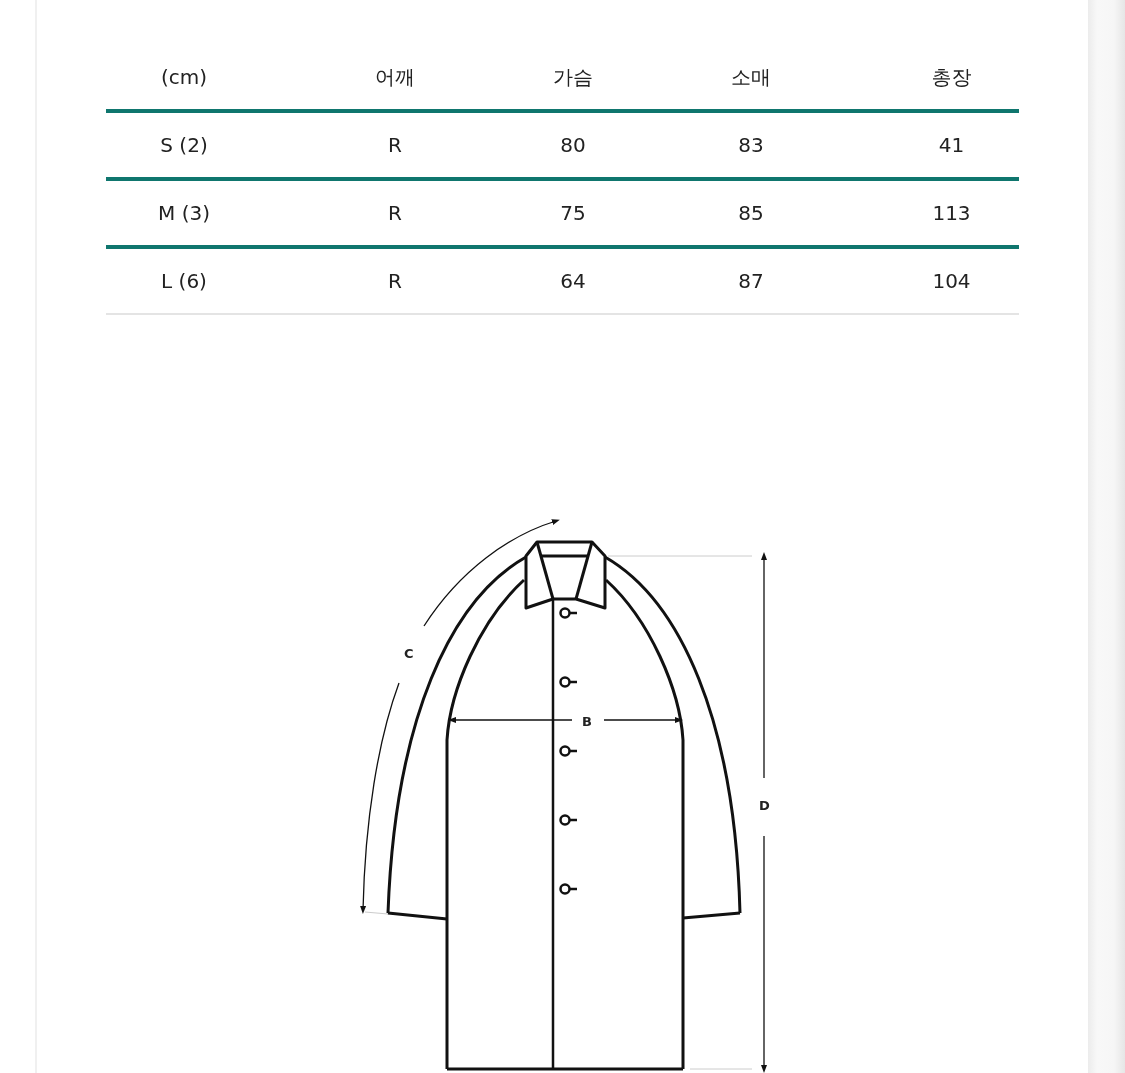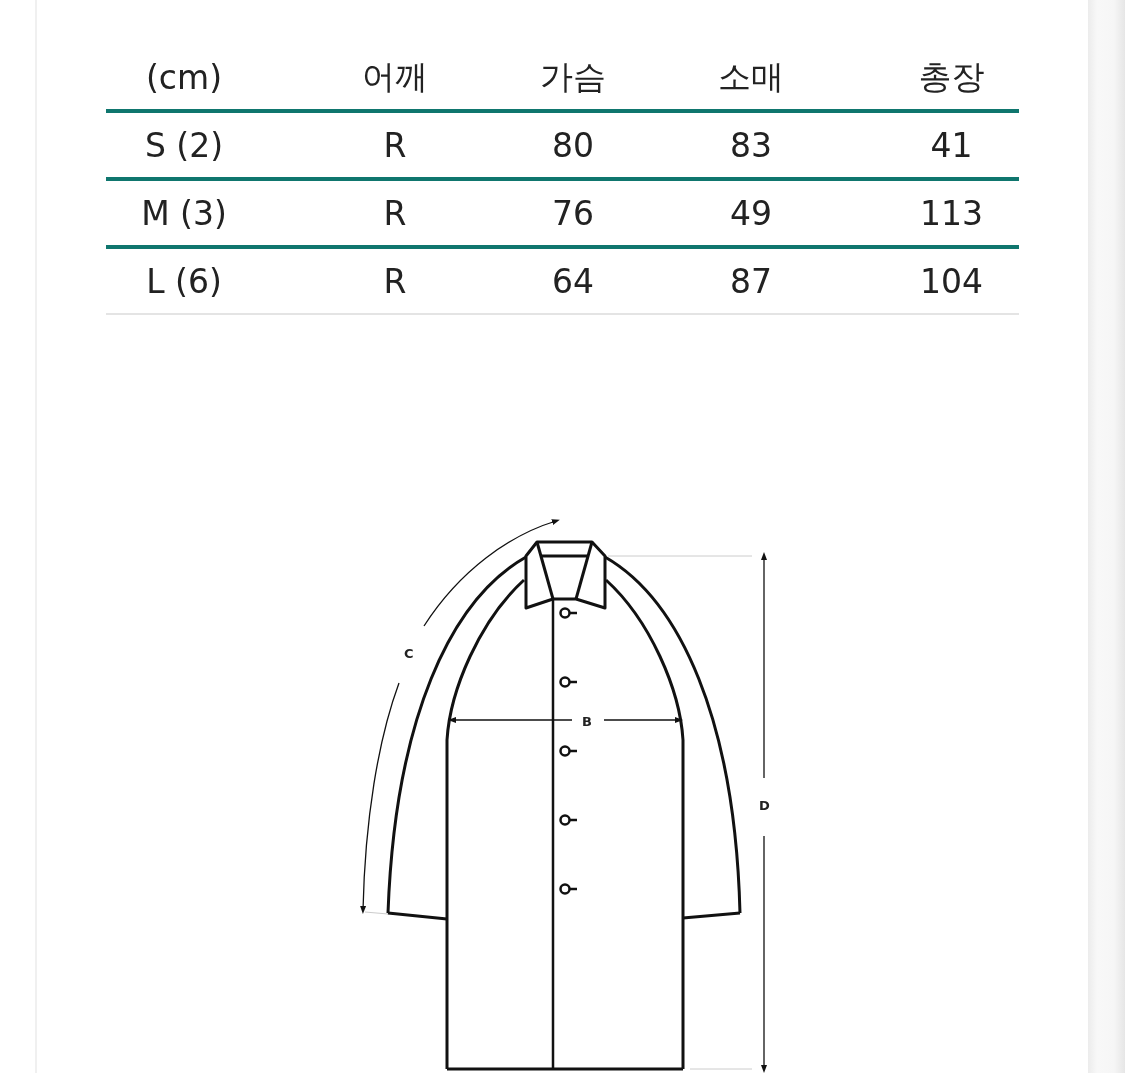--- a/index.html
+++ b/index.html
@@ -14,21 +14,21 @@
   }
   .right-panel {
     position:absolute; left:1088px; top:0; width:37px; height:1073px;
     background:linear-gradient(to right,#ececec 0%,#f8f8f8 25%,#f6f6f6 70%,#e6e6e6 100%);
   }
   .size-table {
     position:absolute; left:106px; top:45px; width:913px;
     border-collapse:collapse;
   }
   .size-table th, .size-table td {
-    font-weight:normal; font-size:33px; color:#222; text-align:center; padding:0;
+    font-weight:normal; font-size:20px; color:#222; text-align:center; padding:0;
   }
   .size-table thead th { height:64px; vertical-align:middle; }
   .size-table tbody tr { border-top:4px solid #0f766e; }
   .size-table tbody tr:last-child { border-bottom:2px solid #e4e4e4; }
   .size-table tbody td { height:64px; vertical-align:middle; }
   .c0 { width:156px; }
   .c1 { width:266px;font-family:Liberation Mono, monospace; }
   .c2 { width:90px; }
   .c3 { width:266px; }
   .c4 { width:135px; }
@@ -55,22 +55,22 @@
     <tr>
       <td>S (2)</td>
       <td>R</td>
       <td>80</td>
       <td>83</td>
       <td>41</td>
     </tr>
     <tr>
       <td>M (3)</td>
       <td>R</td>
-      <td>76</td>
-      <td>49</td>
+      <td>75</td>
+      <td>85</td>
       <td>113</td>
     </tr>
     <tr>
       <td>L (6)</td>
       <td>R</td>
       <td>64</td>
       <td>87</td>
       <td>104</td>
     </tr>
   </tbody>

